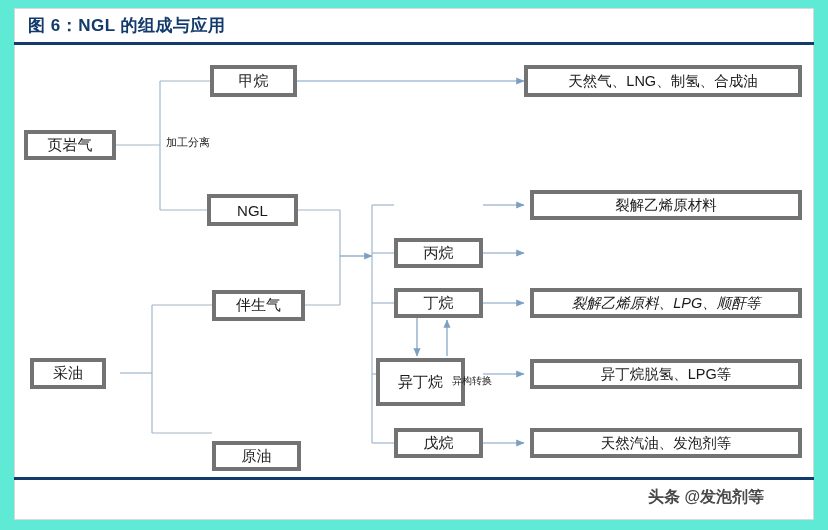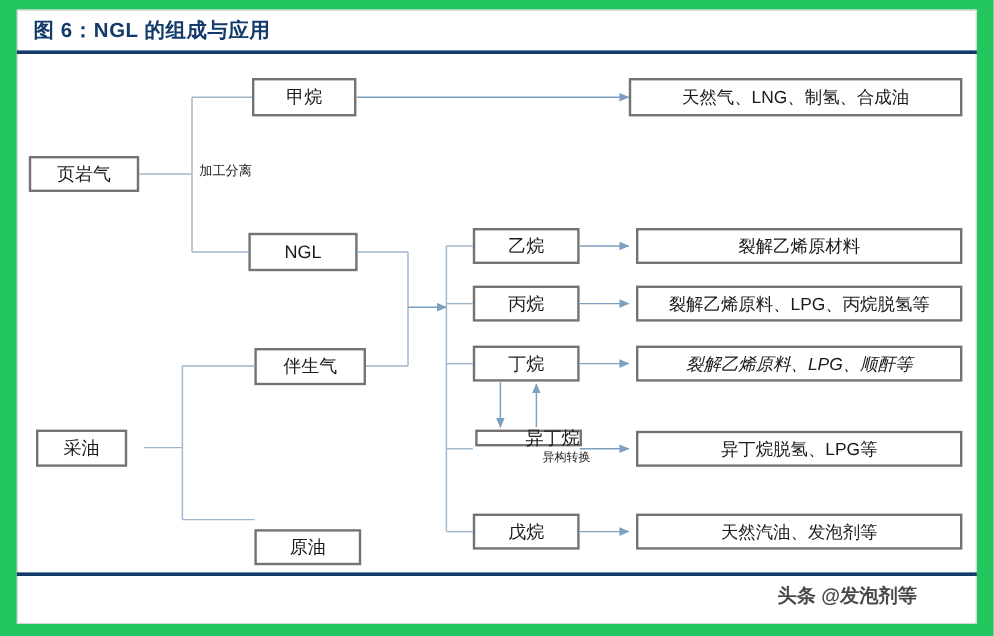--- a/index.html
+++ b/index.html
@@ -4,21 +4,21 @@
 <style>
   html,body{margin:0;padding:0;}
   body{
     width:828px;height:530px;
     background:#e9e9e9;
     font-family:"Liberation Sans","DejaVu Sans",sans-serif;
     overflow:hidden;
   }
   #root{
     position:absolute;left:0;top:0;width:828px;height:530px;
-    background:#22c55e;
+    background:#5eead4;
   }
   .card{
     position:absolute;left:14px;top:8px;width:800px;height:512px;
     background:#ffffff;
     border:1px solid #d8d8d8;
     box-sizing:border-box;
   }
   .title-rule{
     position:absolute;left:14px;top:42px;width:800px;height:3px;
     background:#123a6b;
@@ -45,21 +45,21 @@
     opacity:.92;
   }
 
   
   .canvas{position:absolute;left:0;top:0;width:828px;height:530px;}
   svg.lines{position:absolute;left:0;top:0;width:828px;height:530px;}
 
   .node{
     position:absolute;
     box-sizing:border-box;
-    border:2px solid #737373;
+    border:4px solid #737373;
     background:#ffffff;
     color:#1a1a1a;
     display:flex;align-items:center;justify-content:center;
     font-size:15px;
     white-space:nowrap;
   }
   .node.wide{font-size:14.5px;}
   .edge-label{
     position:absolute;
     font-size:11px;color:#222;
@@ -141,46 +141,40 @@
     <div class="node" style="left:207px;top:194px;width:91px;height:32px;">
       <span>NGL</span>
     </div>
     <div class="node" style="left:212px;top:290px;width:93px;height:31px;">
       <span>伴生气</span>
     </div>
     <div class="node" style="left:212px;top:441px;width:89px;height:30px;">
       <span>原油</span>
     </div>
 
-    <div class="node" style="left:394px;top:190px;width:89px;height:30px;">
-      <span>乙烷</span>
-    </div>
     <div class="node" style="left:394px;top:238px;width:89px;height:30px;">
       <span>丙烷</span>
     </div>
     <div class="node" style="left:394px;top:288px;width:89px;height:30px;">
       <span>丁烷</span>
     </div>
-    <div class="node" style="left:396px;top:358px;width:89px;height:14px;justify-content:flex-end;">
+    <div class="node" style="left:376px;top:358px;width:89px;height:48px;">
       <span>异丁烷</span>
     </div>
     <div class="node" style="left:394px;top:428px;width:89px;height:30px;">
       <span>戊烷</span>
     </div>
 
     <div class="edge-label small" style="left:452px;top:330px;margin-top:44px;">异构转换</div>
 
     <div class="node wide" style="left:524px;top:65px;width:278px;height:32px;">
       <span>天然气、LNG、制氢、合成油</span>
     </div>
     <div class="node wide" style="left:530px;top:190px;width:272px;height:30px;">
       <span>裂解乙烯原材料</span>
-    </div>
-    <div class="node wide" style="left:530px;top:238px;width:272px;height:30px;">
-      <span>裂解乙烯原料、LPG、丙烷脱氢等</span>
     </div>
     <div class="node wide" style="left:530px;top:288px;width:272px;height:30px;font-style:italic;">
       <span>裂解乙烯原料、LPG、顺酐等</span>
     </div>
     <div class="node wide" style="left:530px;top:359px;width:272px;height:30px;">
       <span>异丁烷脱氢、LPG等</span>
     </div>
     <div class="node wide" style="left:530px;top:428px;width:272px;height:30px;">
       <span>天然汽油、发泡剂等</span>
     </div>

